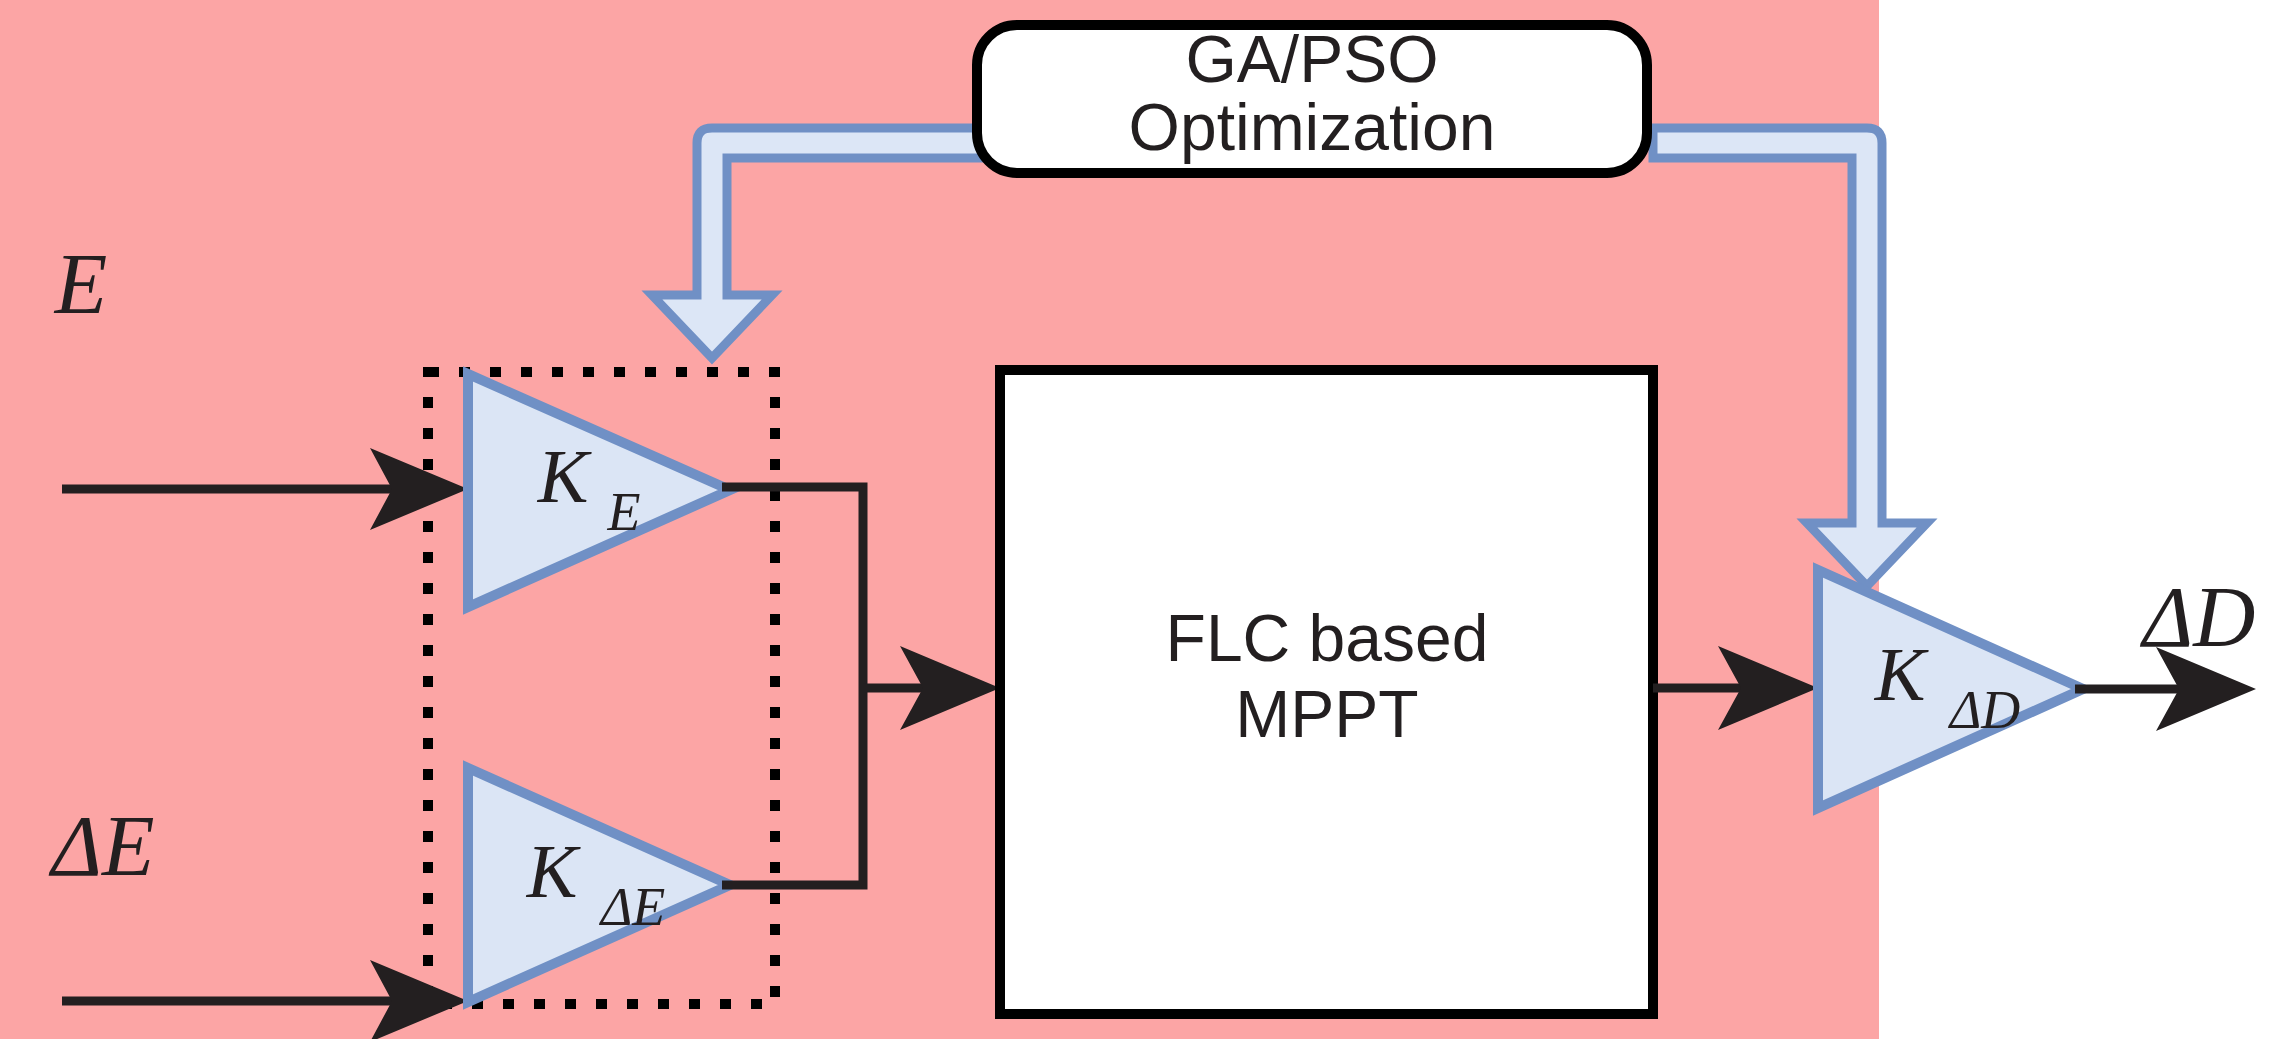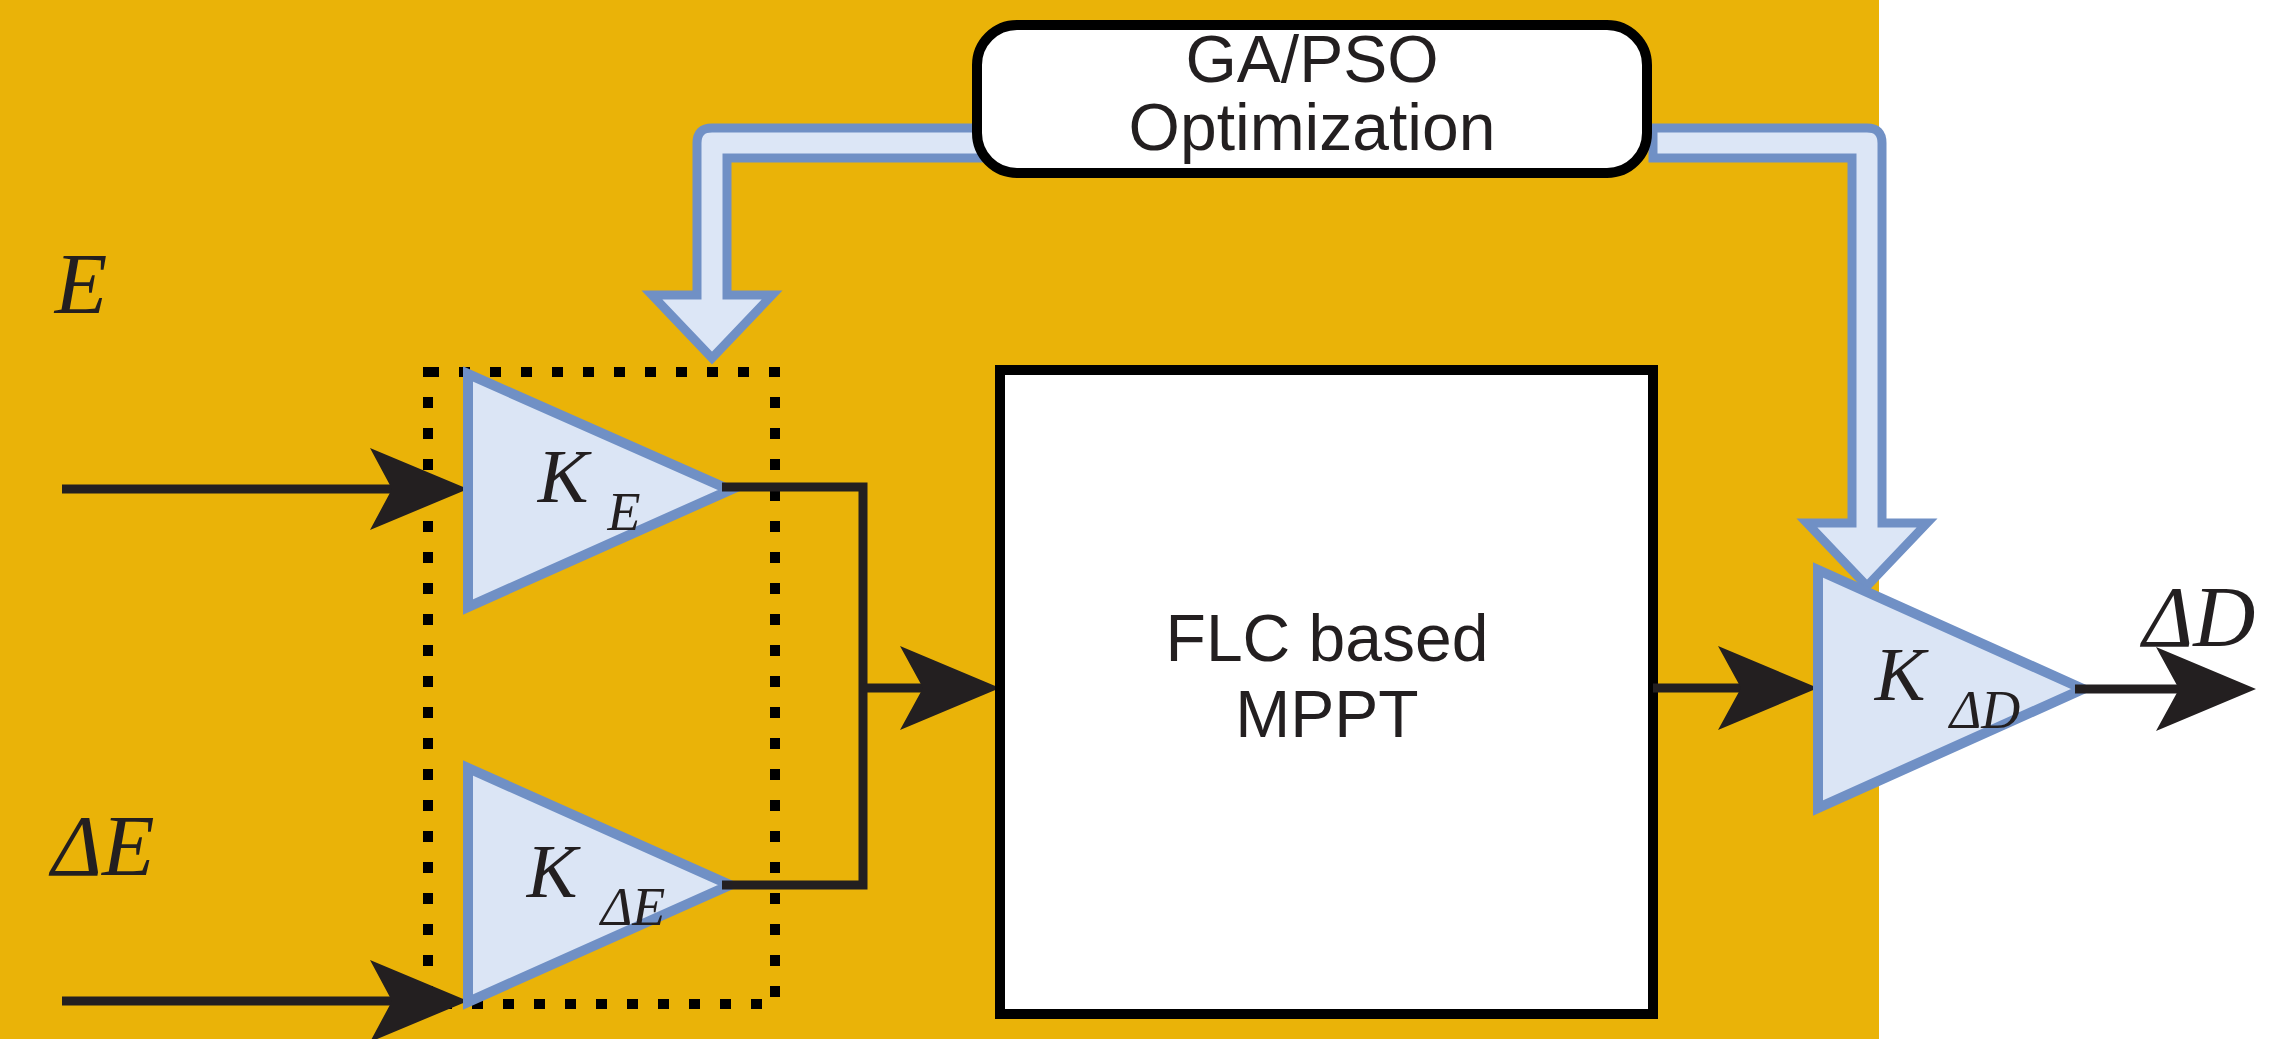--- a/index.html
+++ b/index.html
@@ -10,21 +10,21 @@
   body {
     width: 2294px;
     height: 1039px;
     overflow: hidden;
     font-family: "Liberation Sans", sans-serif;
   }
   #diagram-root {
     position: relative;
     width: 1879px;
     height: 1039px;
-    background: #eab308;
+    background: #fca5a5;
     text-decoration: underline;
   }
   svg#block-diagram {
     display: block;
     width: 2294px;
     height: 1039px;
   }
   .blk-text {
     font-family: "Liberation Sans", sans-serif;
     font-size: 66px;

